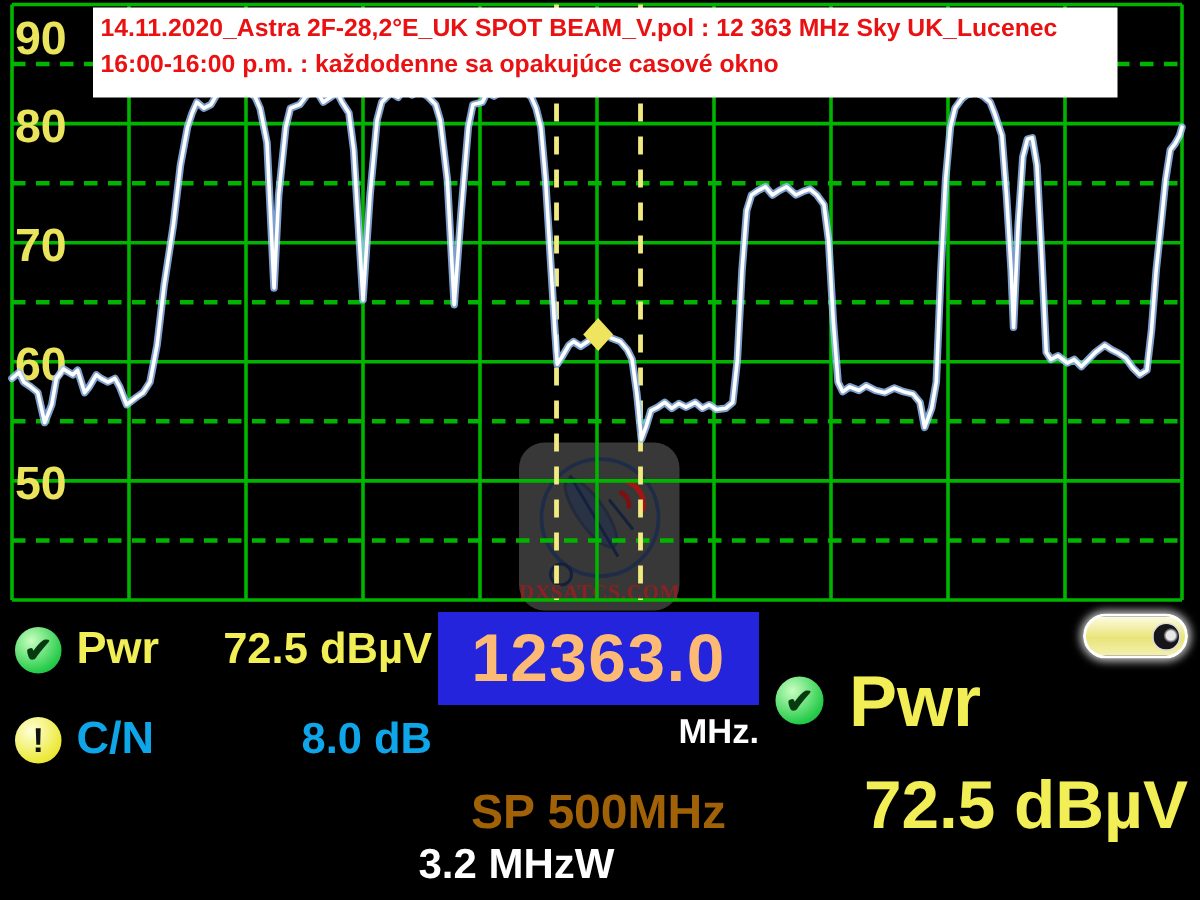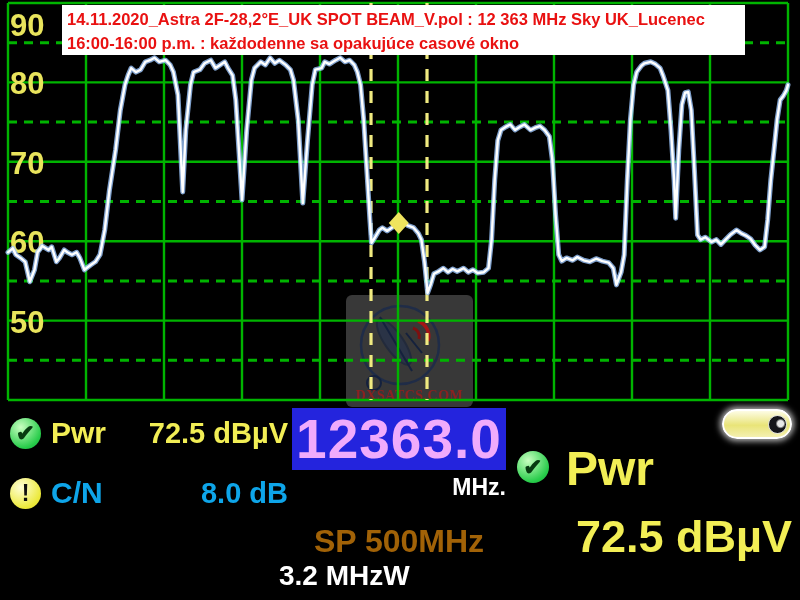--- a/index.html
+++ b/index.html
@@ -1,26 +1,26 @@
 <!DOCTYPE html>
 <html><head>
 <meta charset="utf-8">
 <style>
   html,body{margin:0;padding:0;background:#000;}
   .screen{position:relative;width:800px;height:600px;background:#000;overflow:hidden;
           font-family:"Liberation Sans",sans-serif;}
   
-  .banner{position:absolute;left:62px;top:5px;width:683px;height:50px;background:#ffffff;
+  .banner{position:absolute;left:62px;top:5px;width:683px;height:60px;background:#ffffff;
           color:#e91111;font-weight:bold;font-size:16.5px;line-height:24px;
           padding:2px 16px 0 5px;box-sizing:border-box;white-space:nowrap;z-index:6;}
   
   .chart-svg{position:absolute;left:0;top:0;z-index:4;pointer-events:none;}
   
-  .watermark{position:absolute;left:346px;top:295px;width:127px;height:112px;
-             background:rgba(125,125,125,0.45);border-radius:6px;z-index:3;}
+  .watermark{position:absolute;left:346px;top:295px;width:107px;height:112px;
+             background:rgba(125,125,125,0.45);border-radius:17px;z-index:3;}
   .watermark svg{position:absolute;left:0;top:0;}
   .wm-text{position:absolute;left:0;bottom:3px;width:100%;text-align:center;
            font-family:"Liberation Serif",serif;font-weight:bold;font-size:14px;
            color:#8b2121;letter-spacing:.5px;}
   
   .panel{position:absolute;left:0;top:403px;width:800px;height:197px;z-index:5;}
   .statrow{position:absolute;left:10px;width:278px;display:flex;align-items:center;}
   .row-pwr{top:13px;}
   .row-cn{top:73px;}
   .circ{width:31px;height:31px;border-radius:50%;display:flex;align-items:center;
@@ -28,21 +28,21 @@
   .circ-ok{background:radial-gradient(circle at 35% 30%,#c8ffc0,#27cc4a 70%,#17a838);}
   .circ-warn{background:radial-gradient(circle at 35% 30%,#ffffd8,#ece93a 70%,#d9d426);}
   .circ-ok span{color:#073a10;font-size:23px;font-weight:bold;line-height:1;}
   .circ-warn span{color:#101010;font-size:23px;font-weight:bold;line-height:1;}
   .lbl{font-weight:bold;font-size:30px;margin-left:10px;}
   .val{font-weight:bold;font-size:29px;margin-left:auto;}
   .c-yellow{color:#f2ee55;}
   .c-purple{color:#0ea5e9;}
   .freqbox{position:absolute;left:292px;top:5px;width:214px;height:62px;background:#2424dd;
            display:flex;align-items:center;justify-content:center;}
-  .freqbox .num{color:#f0abfc;font-weight:bold;font-size:55px;letter-spacing:1px;}
+  .freqbox .num{color:#fdba74;font-weight:bold;font-size:45px;letter-spacing:1px;}
   .unit{position:absolute;left:292px;top:71px;width:214px;text-align:right;color:#fff;
         font-weight:bold;font-size:23px;}
   .span-line{position:absolute;left:279px;top:120px;width:240px;text-align:center;color:#a16207;
         font-weight:bold;font-size:32px;}
   .rbw-line{position:absolute;left:279px;top:157px;width:240px;text-align:left;color:#fff;
         font-weight:bold;font-size:28px;}
   .big-ok{position:absolute;left:517px;top:48px;width:32px;height:32px;}
   .big-pwr-label{position:absolute;left:566px;top:38px;color:#f2ee55;font-weight:bold;
                  font-size:48px;}
   .big-pwr-value{position:absolute;left:500px;top:108px;width:292px;text-align:right;

